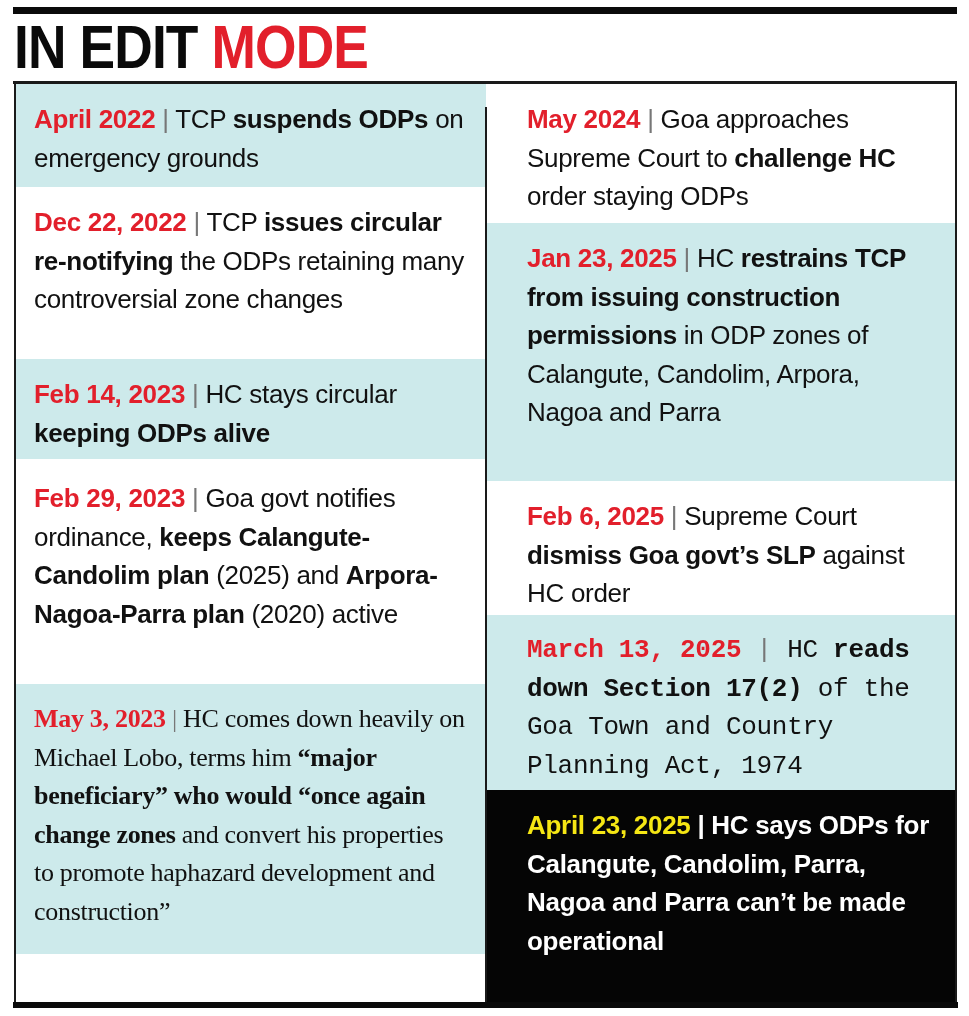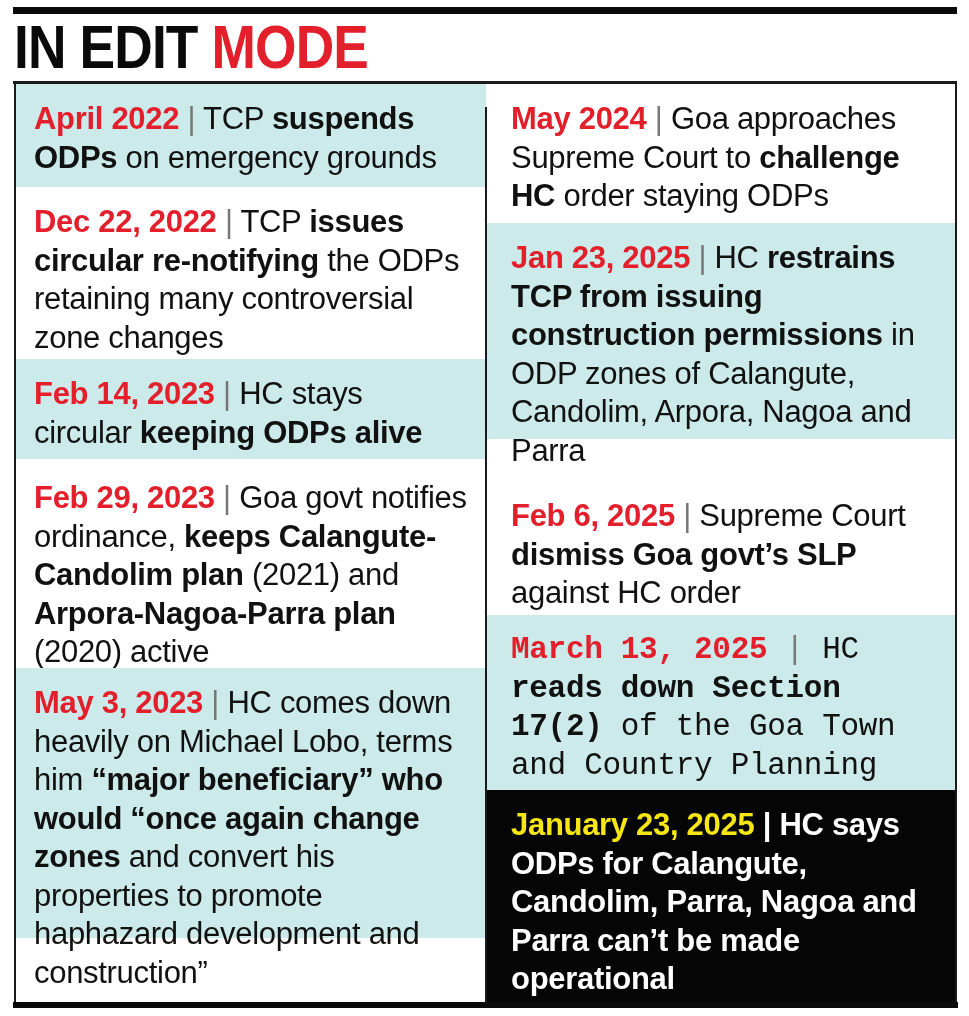--- a/index.html
+++ b/index.html
@@ -14,22 +14,22 @@
   .title .red { color: #e21f2b; }
   .title-rule { position: absolute; left: 13px; top: 81px; width: 944px; height: 3px; background: #1a1a1a; }
   .frame { position: absolute; left: 14px; top: 84px; width: 943px; height: 918px;
            border-left: 2px solid #1a1a1a; border-right: 2px solid #1a1a1a; box-sizing: border-box; }
   .frame-bottom { position: absolute; left: 13px; top: 1002px; width: 945px; height: 6px; background: #0a0a0a; }
   .col { position: absolute; top: 84px; }
   .col-left { left: 16px; width: 470px; }
   .col-right { left: 487px; width: 468px; }
   .divider { position: absolute; left: 485px; top: 107px; width: 2px; height: 895px; background: #1a1a1a; }
   .row { position: absolute; left: 0; right: 0; box-sizing: border-box; padding: 16px 18px 0 18px;
-         font-size: 31px; line-height: 38.5px; color: #111; letter-spacing: -0.3px; }
-  .col-right .row { padding-left: 24px; }
+         font-size: 26px; line-height: 38.5px; color: #111; letter-spacing: -0.3px; }
+  .col-right .row { padding-left: 40px; }
   .row.cyan { background: #cdeaeb; }
   .row.white { background: #ffffff; }
   .row.black { background: #050505; color: #ffffff; }
   .date { color: #e21f2b; font-weight: 700; }
   .row.black .date { color: #f5e614; }
   .sep { color: #777; font-weight: 400; }
   .row.black .sep { color: #ffffff; font-weight: 700; }
   b { font-weight: 700; }
 </style>
 </head>
@@ -38,26 +38,26 @@
 <div class="top-bar"></div>
 <h1 class="title"><span class="black">IN EDIT </span><span class="red">MODE</span></h1>
 <div class="title-rule"></div>
 
 <div class="frame"></div>
 
 <div class="col col-left">
   <div class="row cyan" style="top:0;height:103px;"><span class="date">April 2022</span><span class="sep"> | </span><span class="plain">TCP </span><b>suspends ODPs</b><span class="plain"> on emergency grounds</span></div>
   <div class="row white" style="top:103px;height:124px;"><span class="date">Dec 22, 2022</span><span class="sep"> | </span><span class="plain">TCP </span><b>issues circular re-notifying</b><span class="plain"> the ODPs retaining many controversial zone changes</span></div>
   <div class="row cyan" style="top:275px;height:100px;"><span class="date">Feb 14, 2023</span><span class="sep"> | </span><span class="plain">HC stays circular </span><b>keeping ODPs alive</b></div>
-  <div class="row white" style="top:379px;height:209px;"><span class="date">Feb 29, 2023</span><span class="sep"> | </span><span class="plain">Goa govt notifies ordinance, </span><b>keeps Calangute-Candolim plan</b><span class="plain"> (2021) and </span><b>Arpora-Nagoa-Parra plan</b><span class="plain"> (2020) active</span></div>
-  <div class="row cyan" style="top:584px;height:270px;"><span class="date">May 3, 2023</span><span class="sep"> | </span><span class="plain">HC comes down heavily on Michael Lobo, terms him </span><b>“major beneficiary” who would “once again change zones</b><span class="plain"> and convert his properties to promote haphazard development and construction”</span></div>
+  <div class="row white" style="top:379px;height:209px;"><span class="date">Feb 29, 2023</span><span class="sep"> | </span><span class="plain">Goa govt notifies ordinance, </span><b>keeps Calangute-Candolim plan</b><span class="plain"> (2025) and </span><b>Arpora-Nagoa-Parra plan</b><span class="plain"> (2020) active</span></div>
+  <div class="row cyan" style="top:600px;height:270px;font-family:Liberation Serif, serif;"><span class="date">May 3, 2023</span><span class="sep"> | </span><span class="plain">HC comes down heavily on Michael Lobo, terms him </span><b>“major beneficiary” who would “once again change zones</b><span class="plain"> and convert his properties to promote haphazard development and construction”</span></div>
 </div>
 
 <div class="col col-right">
   <div class="row white" style="top:0;height:139px;"><span class="date">May 2024</span><span class="sep"> | </span><span class="plain">Goa approaches Supreme Court to </span><b>challenge HC</b><span class="plain"> order staying ODPs</span></div>
-  <div class="row cyan" style="top:139px;height:216px;"><span class="date">Jan 23, 2025</span><span class="sep"> | </span><span class="plain">HC </span><b>restrains TCP from issuing construction permissions</b><span class="plain"> in ODP zones of Calangute, Candolim, Arpora, Nagoa and Parra</span></div>
+  <div class="row cyan" style="top:139px;height:258px;"><span class="date">Jan 23, 2025</span><span class="sep"> | </span><span class="plain">HC </span><b>restrains TCP from issuing construction permissions</b><span class="plain"> in ODP zones of Calangute, Candolim, Arpora, Nagoa and Parra</span></div>
   <div class="row white" style="top:397px;height:96px;"><span class="date">Feb 6, 2025</span><span class="sep"> | </span><span class="plain">Supreme Court </span><b>dismiss Goa govt’s SLP</b><span class="plain"> against HC order</span></div>
   <div class="row cyan" style="top:531px;height:175px;font-family:Liberation Mono, monospace;"><span class="date">March 13, 2025</span><span class="sep"> | </span><span class="plain">HC </span><b>reads down Section 17(2)</b><span class="plain"> of the Goa Town and Country Planning Act, 1974</span></div>
-  <div class="row black" style="top:706px;height:212px;"><span class="date">January 23, 2025</span><span class="sep"> | </span><b>HC says ODPs for Calangute, Candolim, Parra, Nagoa and Parra can’t be made operational</b></div>
+  <div class="row black" style="top:706px;height:212px;"><span class="date">April 23, 2025</span><span class="sep"> | </span><b>HC says ODPs for Calangute, Candolim, Parra, Nagoa and Parra can’t be made operational</b></div>
 </div>
 
 <div class="divider"></div>
 <div class="frame-bottom"></div>
 
 </body></html>

